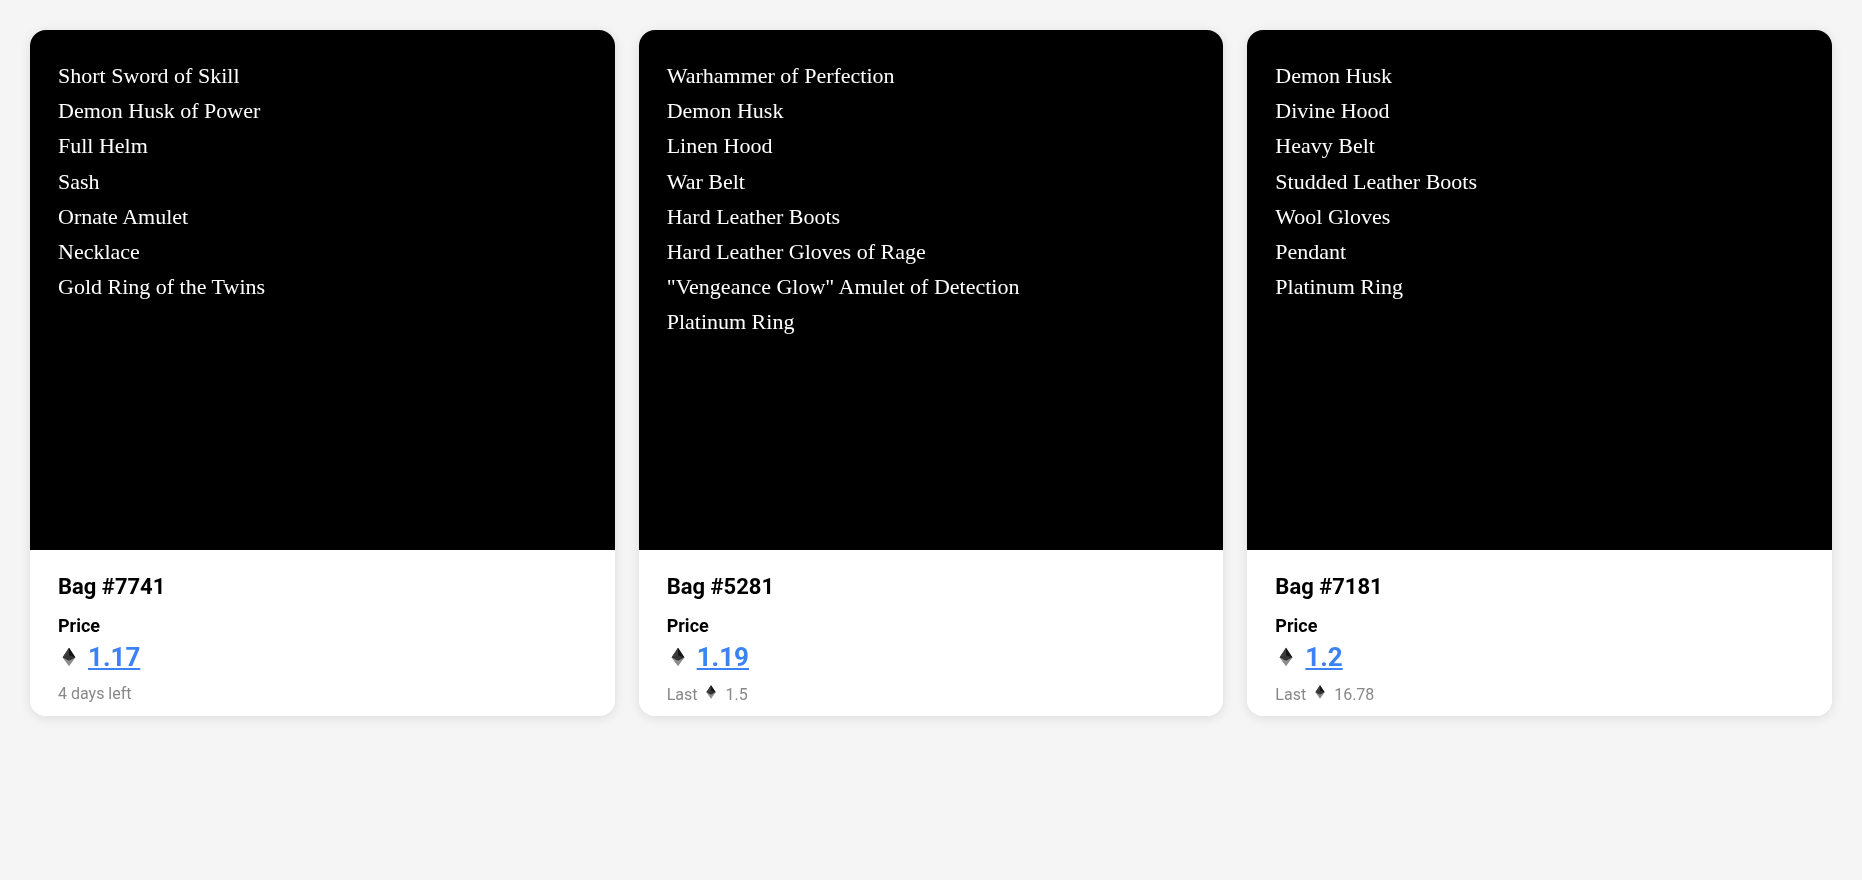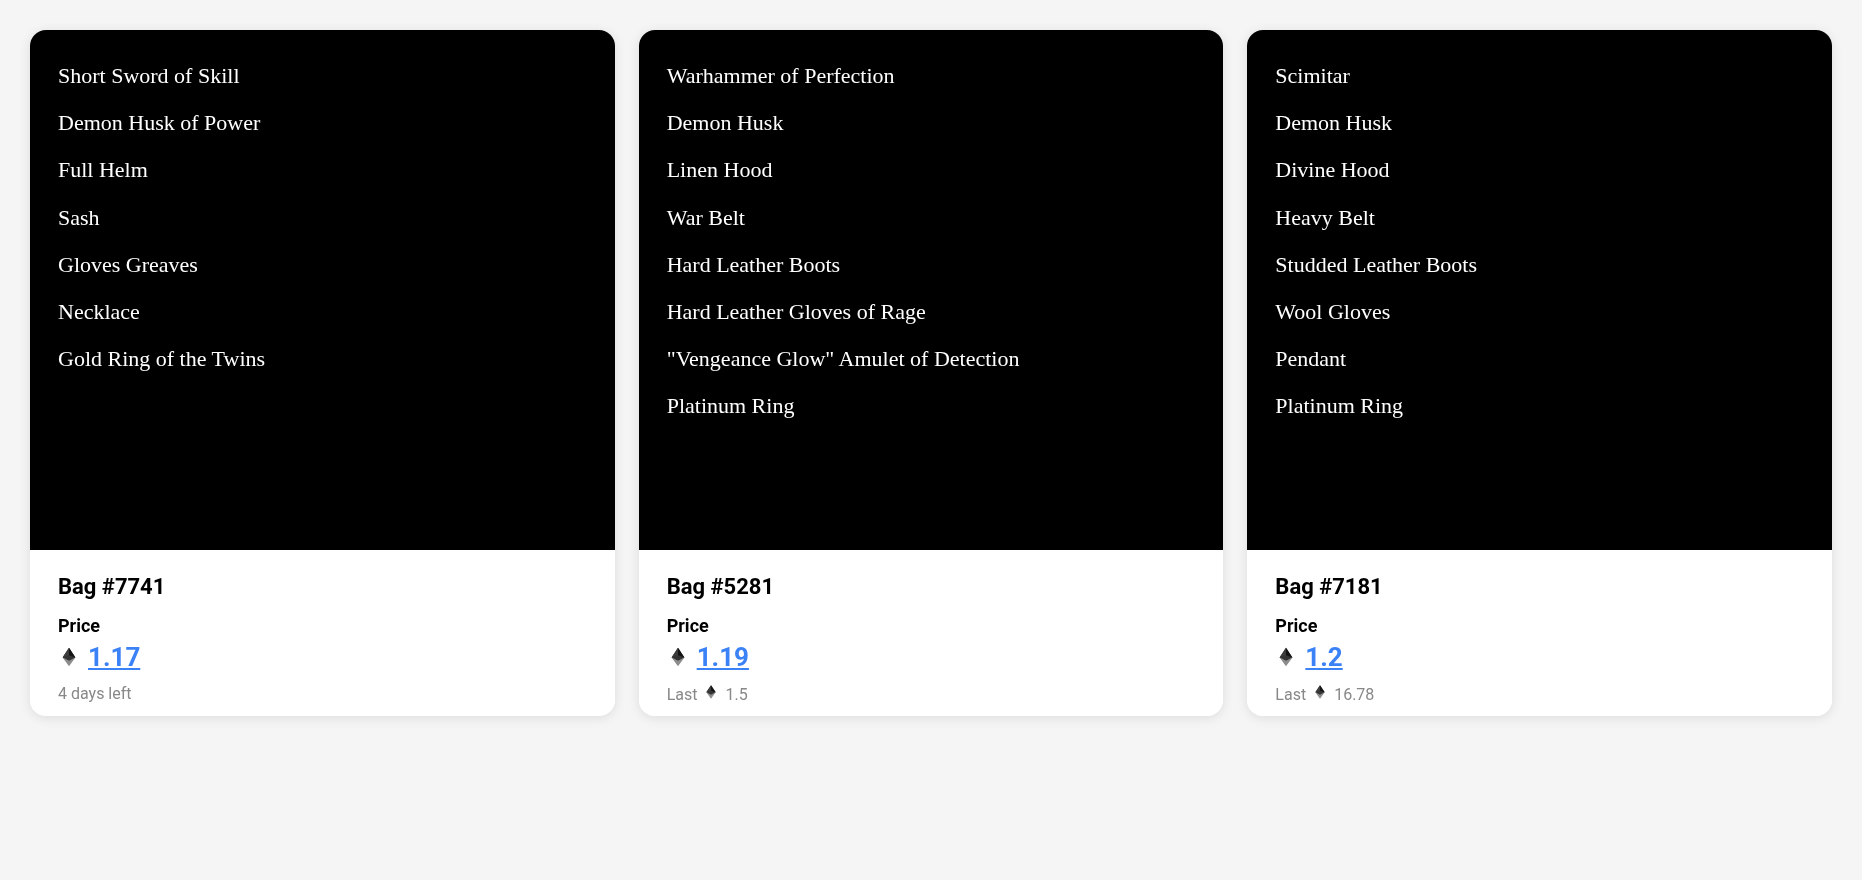--- a/index.html
+++ b/index.html
@@ -33,21 +33,21 @@
       overflow: hidden;
       box-shadow: 0 2px 12px rgba(0,0,0,0.1);
     }
 
     .card-image {
       background: #000000;
       padding: 28px 28px 28px 28px;
       min-height: 520px;
       display: flex;
       flex-direction: column;
-      gap: 12px;
+      gap: 0;
     }
 
     .item-text {
       color: #ffffff;
       font-size: 22px;
       font-weight: 400;
       line-height: 1.6;
       font-family: serif;
     }
 
@@ -113,21 +113,21 @@
 </head>
 <body>
 
 <div class="cards-container">
 <div class="card">
       <div class="card-image">
         <p class="item-text">Short Sword of Skill</p>
         <p class="item-text">Demon Husk of Power</p>
         <p class="item-text">Full Helm</p>
         <p class="item-text">Sash</p>
-        <p class="item-text">Gloves Greaves</p>
+        <p class="item-text">Ornate Amulet</p>
         <p class="item-text">Necklace</p>
         <p class="item-text">Gold Ring of the Twins</p>
       </div>
       <div class="card-info">
         <div class="bag-number">Bag #7741</div>
         <div class="price-label">Price</div>
         <div class="price-row">
           <span class="eth-icon">
             <svg viewBox="0 0 24 24" fill="none" xmlns="http://www.w3.org/2000/svg">
     <path d="M12 2L5 12.5L12 16L19 12.5L12 2Z" fill="#343434"></path>
@@ -179,21 +179,20 @@
     <path d="M12 2L19 12.5L12 10V2Z" fill="#141414"></path>
     <path d="M12 16L5 12.5L12 14.5V16Z" fill="#393939"></path>
     <path d="M12 16L19 12.5L12 14.5V16Z" fill="#343434"></path>
   </svg></span>
           <span>1.5</span>
         </div>
       </div>
     </div>
     <div class="card">
       <div class="card-image">
-        <p class="item-text">Scimitar</p>
         <p class="item-text">Demon Husk</p>
         <p class="item-text">Divine Hood</p>
         <p class="item-text">Heavy Belt</p>
         <p class="item-text">Studded Leather Boots</p>
         <p class="item-text">Wool Gloves</p>
         <p class="item-text">Pendant</p>
         <p class="item-text">Platinum Ring</p>
       </div>
       <div class="card-info">
         <div class="bag-number">Bag #7181</div>

